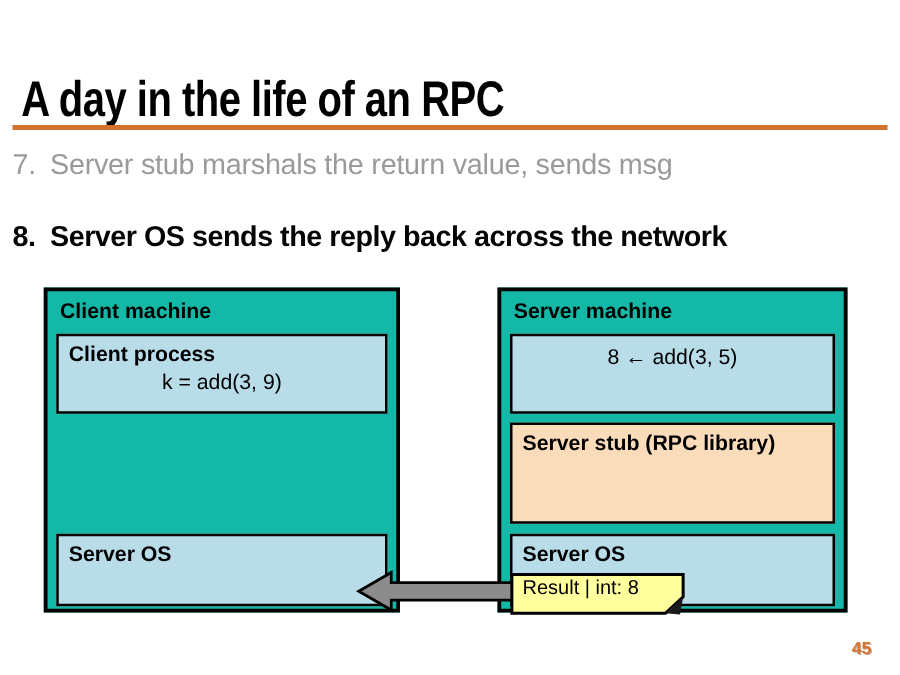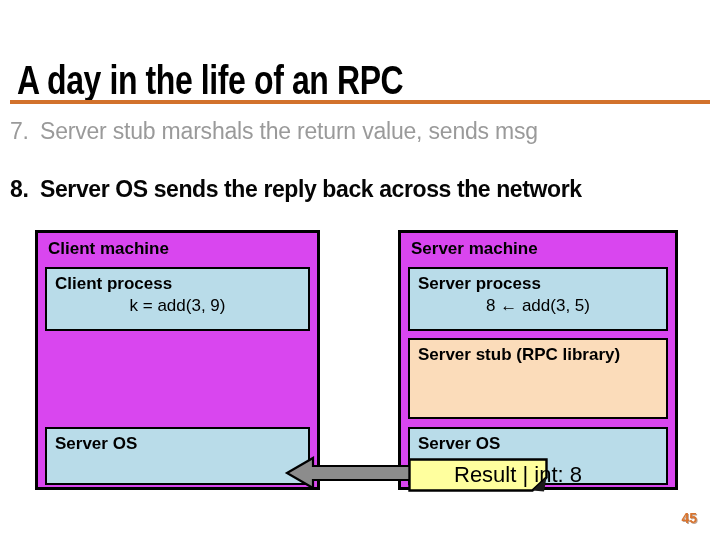--- a/index.html
+++ b/index.html
@@ -22,21 +22,21 @@
   }
 
   
   .bullet{position:absolute;left:10px;display:flex;white-space:nowrap;}
   .bullet .num{width:30px;flex:0 0 30px;}
   .bullet-7{top:118px;font-size:23px;font-weight:normal;color:#9a9a9a;letter-spacing:-0.2px;}
   .bullet-8{top:176px;font-size:23px;font-weight:bold;color:#050505;letter-spacing:-0.4px;}
 
   
   .machine{
-    position:absolute;top:230px;height:260px;background:#d946ef;
+    position:absolute;top:230px;height:260px;background:#14b8a6;
     border:3px solid #000;box-sizing:border-box;z-index:1;
   }
   .machine-client{left:35px;width:285px;}
   .machine-server{left:398px;width:280px;}
   .machine-label{
     position:absolute;left:10px;top:6px;font-size:17px;font-weight:bold;color:#000;
     white-space:nowrap;
   }
   .layer{
     position:absolute;left:7px;right:7px;
@@ -53,22 +53,22 @@
     font-weight:normal;text-align:center;margin-top:2px;font-size:17px;white-space:nowrap;
   }
 
   
   .reply-arrow{position:absolute;left:284px;top:455px;width:132px;height:36px;z-index:5;}
 
   
   .result-note{position:absolute;left:408px;top:458px;width:140px;height:34px;z-index:6;}
   .result-note svg{position:absolute;left:0;top:0;width:140px;height:34px;}
   .result-note .note-text{
-    position:absolute;left:10px;top:4px;font-size:22px;font-weight:normal;color:#000;
-    white-space:nowrap;z-index:7;margin-left:36px;
+    position:absolute;left:10px;top:4px;font-size:16px;font-weight:normal;color:#000;
+    white-space:nowrap;z-index:7;
   }
 
   
   .page-num{
     position:absolute;right:23px;top:510px;font-size:14px;font-weight:bold;color:#d8742f;
     text-shadow:1px 1px 0 rgba(110,55,20,0.45);
   }
 </style>
 </head>
 <body>
@@ -94,21 +94,20 @@
       <div class="code">k = add(3, 9)</div>
     </div>
     <div class="layer layer-blue layer-os">
       <div>Server OS</div>
     </div>
   </div>
 
   <div class="machine machine-server">
     <div class="machine-label">Server machine</div>
     <div class="layer layer-blue layer-process">
-      <div>Server process</div>
       <div class="code">8 ← add(3, 5)</div>
     </div>
     <div class="layer layer-peach layer-stub">
       <div>Server stub (RPC library)</div>
     </div>
     <div class="layer layer-blue layer-os">
       <div>Server OS</div>
     </div>
   </div>
 

